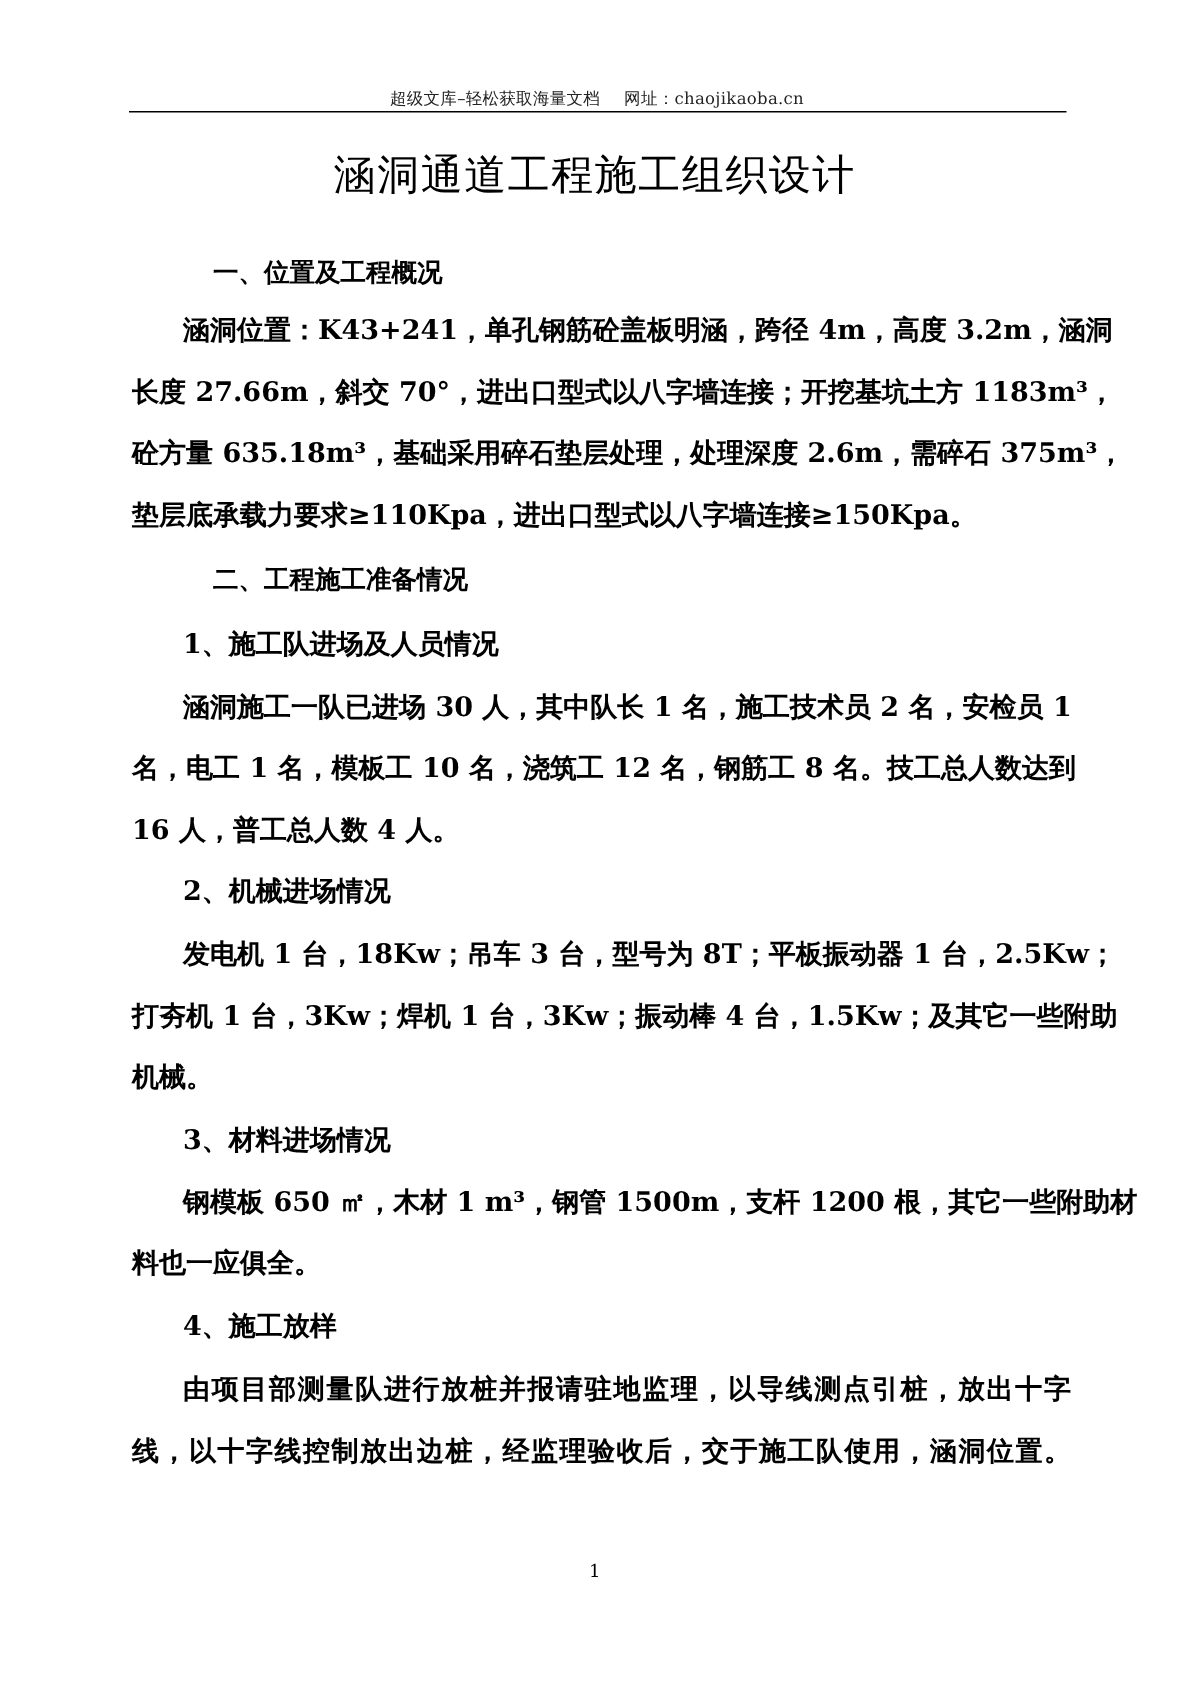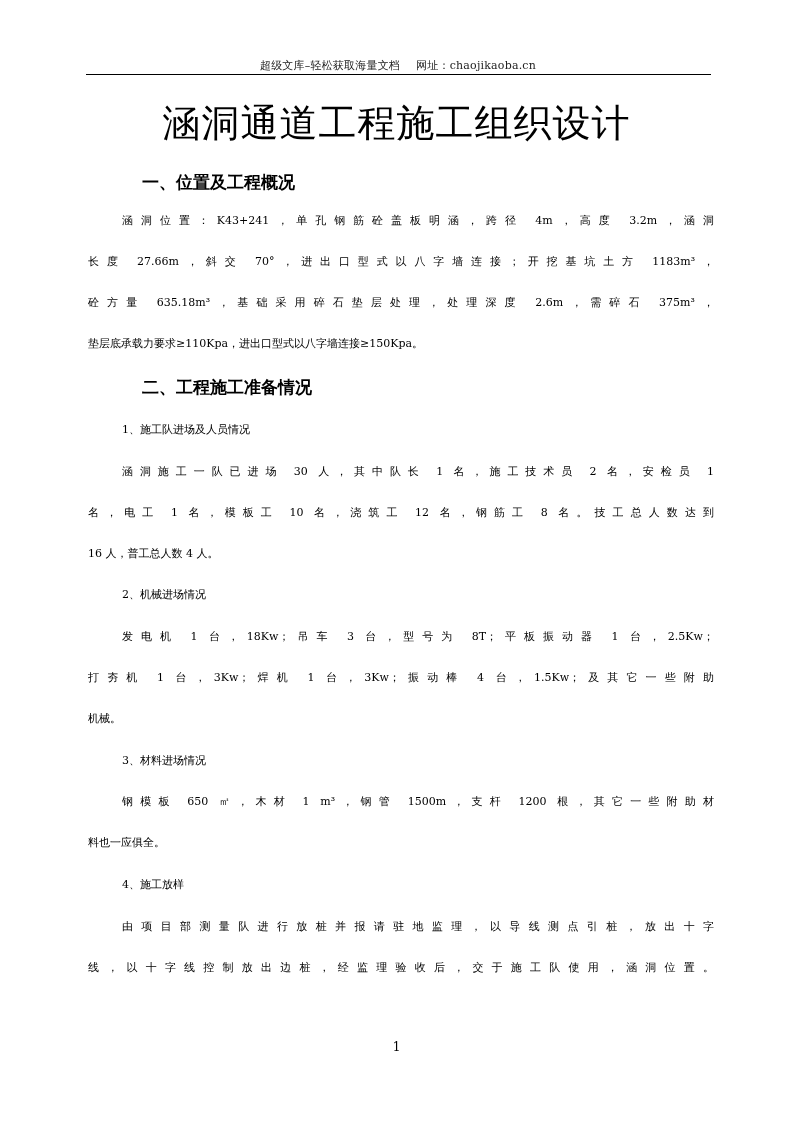--- a/index.html
+++ b/index.html
@@ -4,23 +4,23 @@
 <style>
   html, body { margin: 0; padding: 0; background: #ffffff; }
   body { width: 793px; height: 1122px; position: relative; overflow: hidden;
          font-family: "DejaVu Serif", "Liberation Serif", serif; color: #000; }
   .header { position: absolute; left: 86px; top: 58px; width: 624px; text-align: center;
             font-size: 11px; color: #222; letter-spacing: 0.2px; }
   .header .gap { display: inline-block; width: 16px; }
   .header-rule { position: absolute; left: 86px; top: 74px; width: 625px; height: 0;
                  border-top: 1px solid #000; }
   .title { position: absolute; left: 0; top: 98px; width: 793px; text-align: center;
-           font-size: 38px; font-weight: normal; letter-spacing: 1px; margin: 0; }
-  .line { position: absolute; left: 88px; width: 626px; font-size: 11px;
-          white-space: nowrap; line-height: 24px; }
+           font-size: 28px; font-weight: normal; letter-spacing: 1px; margin: 0; }
+  .line { position: absolute; left: 88px; width: 626px; font-size: 18px;
+          white-space: nowrap; line-height: 24px; font-weight: bold; }
   .indent { left: 122px; }
   .h2 { font-weight: bold; font-family: "DejaVu Sans", "Liberation Sans", sans-serif; font-size: 17px; margin-left: 20px; }
   .justify { text-align: justify; text-align-last: justify; }
   .page-num { position: absolute; left: 0; width: 793px; top: 1040px; text-align: center; font-size: 12px; }
 </style>
 </head>
 <body>
 
 <div>
   <div class="header">

